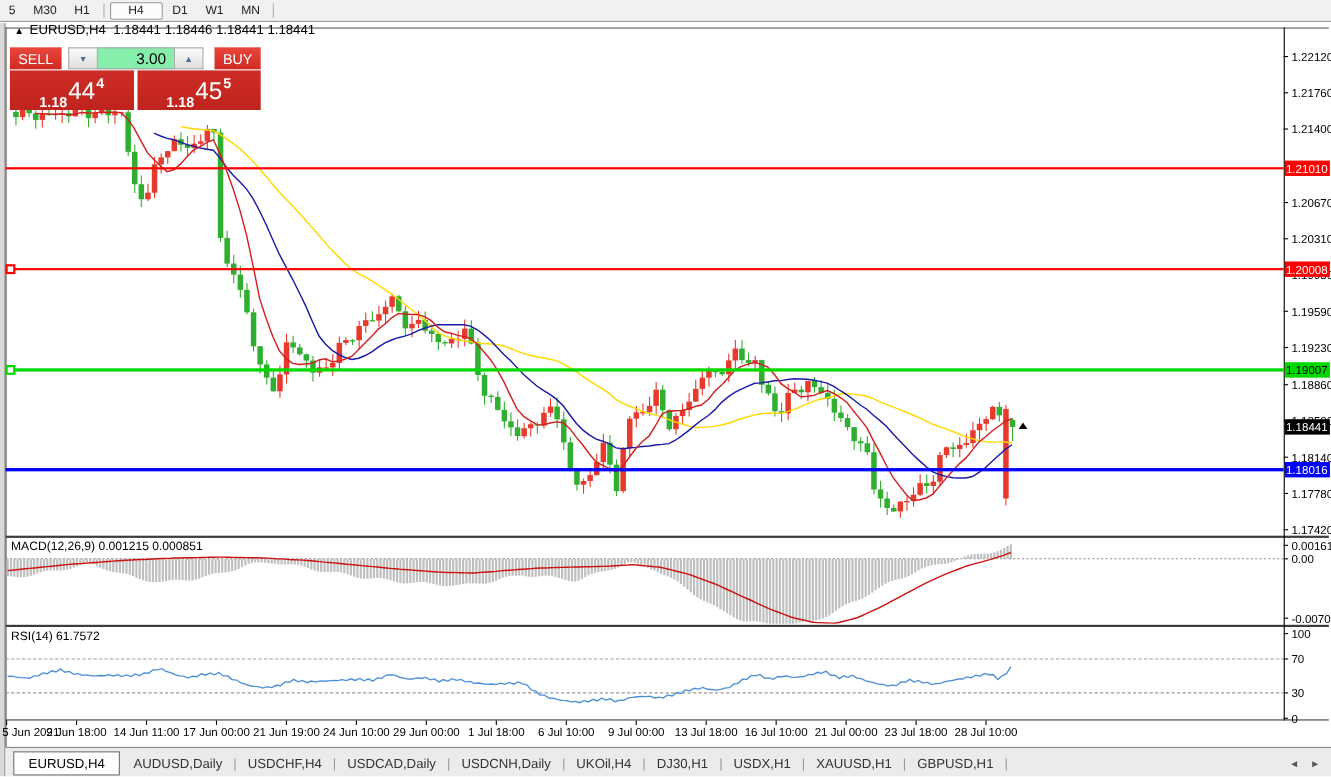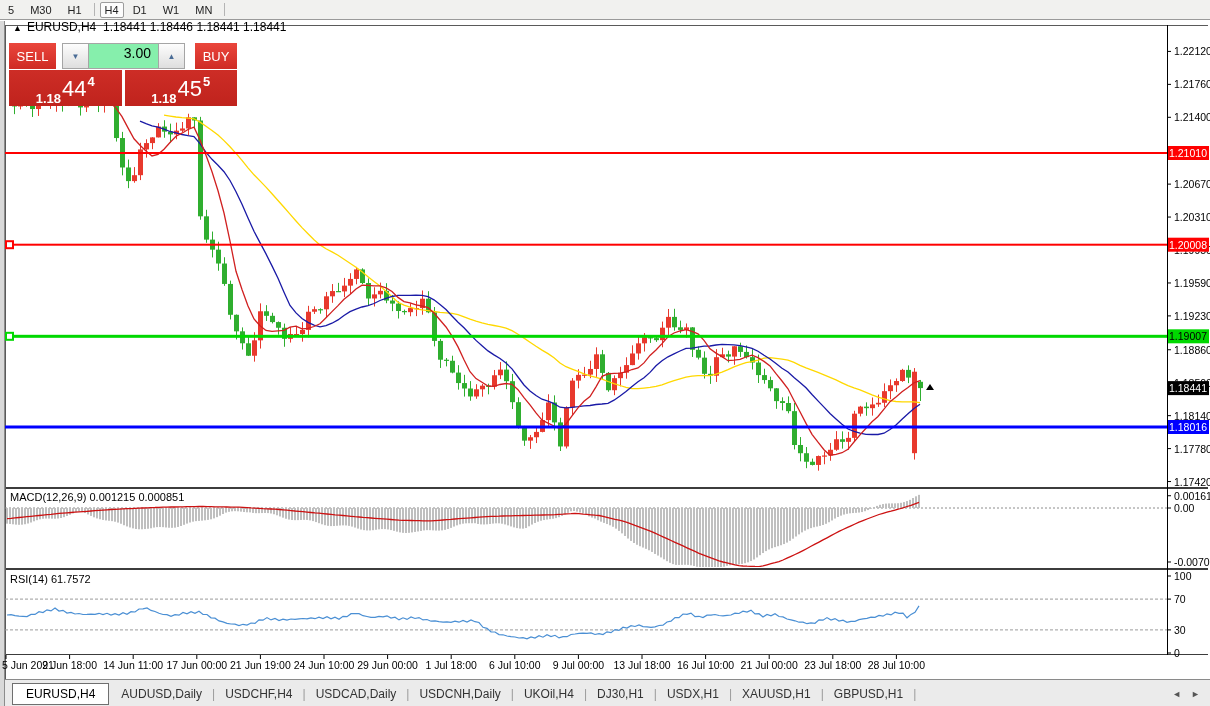--- a/index.html
+++ b/index.html
@@ -2,32 +2,32 @@
 <html><head>
 <meta charset="utf-8">
 <style>
   html,body{margin:0;padding:0;background:#fff;}
   .screen{position:relative;width:1210px;height:706px;background:#fff;overflow:hidden;
           font-family:"Liberation Sans",sans-serif;}
   
   .toolbar{position:absolute;left:0;top:0;width:1210px;height:19px;background:#f1f1ef;
            border-bottom:1px solid #9a9a9a;display:flex;align-items:center;font-size:11px;color:#222;}
   .tf{padding:2px 7px;margin:0 1px;cursor:default;}
-  .tf.active{background:#fcfcfc;border:1px solid #9c9c9c;border-radius:2px;padding:1px 4px;}
+  .tf.active{background:#fcfcfc;border:1px solid #9c9c9c;border-radius:2px;padding:1px 16px;}
   .tfsep{width:1px;height:13px;background:#b4b4b4;margin:0 4px;}
   .leftstrip{position:absolute;left:0;top:21px;width:4px;height:685px;background:#d9d9d9;border-right:1px solid #8c8c8c;}
   svg.chart{position:absolute;left:0;top:0;font-family:"Liberation Sans",sans-serif;}
   
   .hdr{position:absolute;left:13px;top:20px;font-size:12px;color:#000;z-index:4;white-space:nowrap;}
   .hdr .tri{font-size:9px;margin-right:5px;}
   
   .panelbl{position:absolute;font-size:11px;color:#000;z-index:4;white-space:nowrap;}
   
   .tpanel{position:absolute;left:9px;top:43px;width:228px;z-index:6;}
-  .prow1{display:flex;height:26px;}
+  .prow1{display:flex;height:20px;}
   .btn{color:#fff;font-size:13px;display:flex;align-items:center;justify-content:center;
        background:linear-gradient(#ea463c,#cf2b24);cursor:pointer;}
   .btn.sell{width:47px;margin-right:6px;}
   .btn.buy{width:42px;margin-left:10px;flex:0 0 42px;}
   .spin{width:25px;background:linear-gradient(#fdfdfd,#dedede);border:1px solid #a5a5a5;color:#4a6c96;
         font-size:8px;display:flex;align-items:center;justify-content:center;cursor:pointer;}
   .vol{flex:1;border-top:1px solid #a5a5a5;border-bottom:1px solid #a5a5a5;background:#86efac;
        font-size:14px;text-align:right;padding-right:7px;line-height:18px;color:#000;}
   .prow2{display:flex;height:36px;margin-top:1px;}
   .pbox{background:linear-gradient(#cd2d26,#c0231d);color:#fff;flex:1;display:flex;align-items:center;

